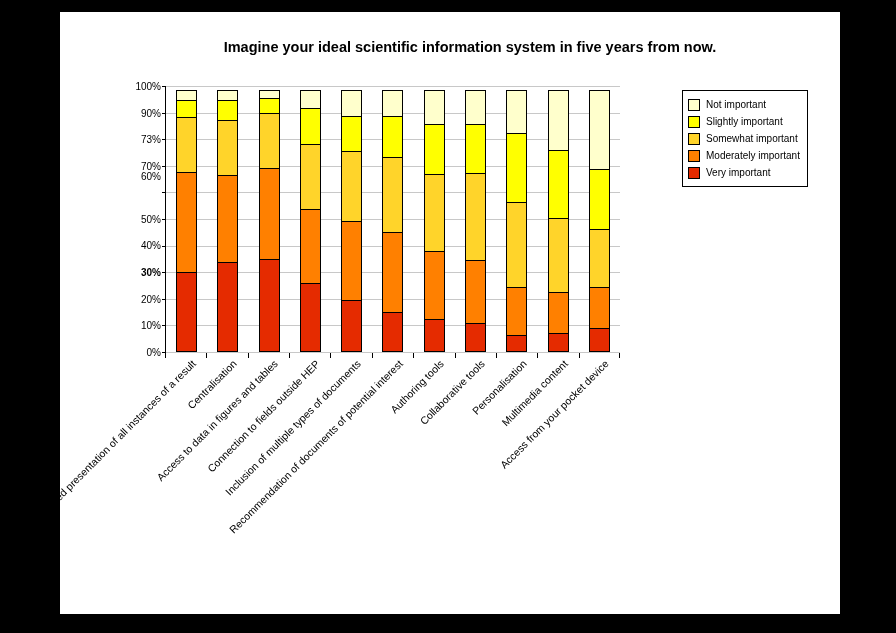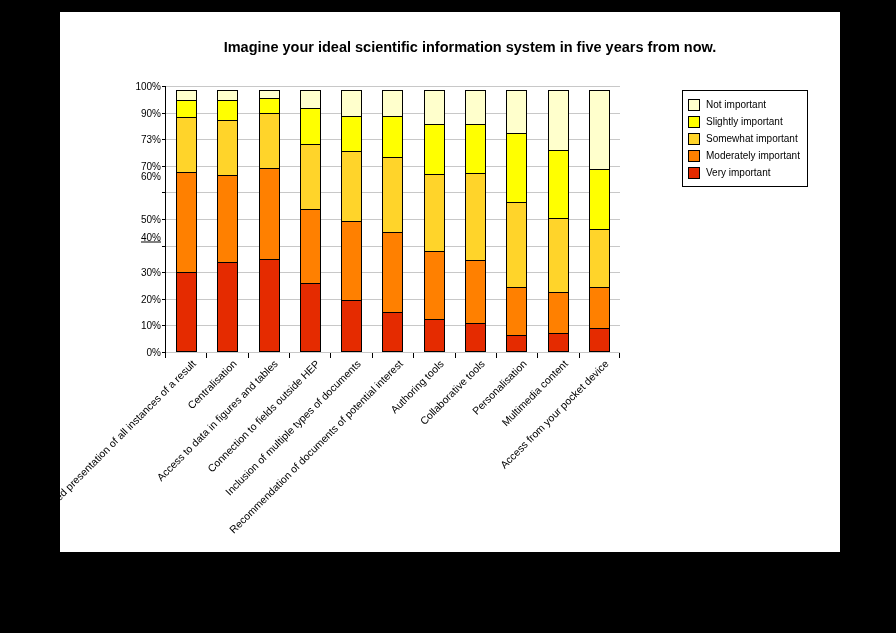--- a/index.html
+++ b/index.html
@@ -15,21 +15,21 @@
     position: relative;
     width: 896px;
     height: 633px;
     background: #000000;
   }
   #card {
     position: absolute;
     left: 60px;
     top: 12px;
     width: 780px;
-    height: 540px;
+    height: 602px;
     background: #ffffff;
   }
   #title {
     position: absolute;
     left: 60px;
     top: 25px;
     width: 700px;
     text-align: center;
     font-size: 14.5px;
     font-weight: bold;
@@ -193,24 +193,24 @@
           <div class="ytickmark" style="top: 266px;"></div>
           <div class="ytick" style="top: 266px;">0%</div>
           <div class="gridline" style="top: 239.4px;"></div>
           <div class="ytickmark" style="top: 239.4px;"></div>
           <div class="ytick" style="top: 239.4px;">10%</div>
           <div class="gridline" style="top: 212.8px;"></div>
           <div class="ytickmark" style="top: 212.8px;"></div>
           <div class="ytick" style="top: 212.8px;">20%</div>
           <div class="gridline" style="top: 186.2px;"></div>
           <div class="ytickmark" style="top: 186.2px;"></div>
-          <div class="ytick" style="top: 186.2px;">30%</div>
+          <div class="ytick" style="top: 186.2px; font-weight: bold;">30%</div>
           <div class="gridline" style="top: 159.6px;"></div>
           <div class="ytickmark" style="top: 159.6px;"></div>
-          <div class="ytick" style="top: 151px; text-decoration: underline;">40%</div>
+          <div class="ytick" style="top: 159px;">40%</div>
           <div class="gridline" style="top: 133px;"></div>
           <div class="ytickmark" style="top: 133px;"></div>
           <div class="ytick" style="top: 133px;">50%</div>
           <div class="gridline" style="top: 106.4px;"></div>
           <div class="ytickmark" style="top: 106.4px;"></div>
           <div class="ytick" style="top: 90px;">60%</div>
           <div class="gridline" style="top: 79.8px;"></div>
           <div class="ytickmark" style="top: 79.8px;"></div>
           <div class="ytick" style="top: 79.8px;">70%</div>
           <div class="gridline" style="top: 53.2px;"></div>

